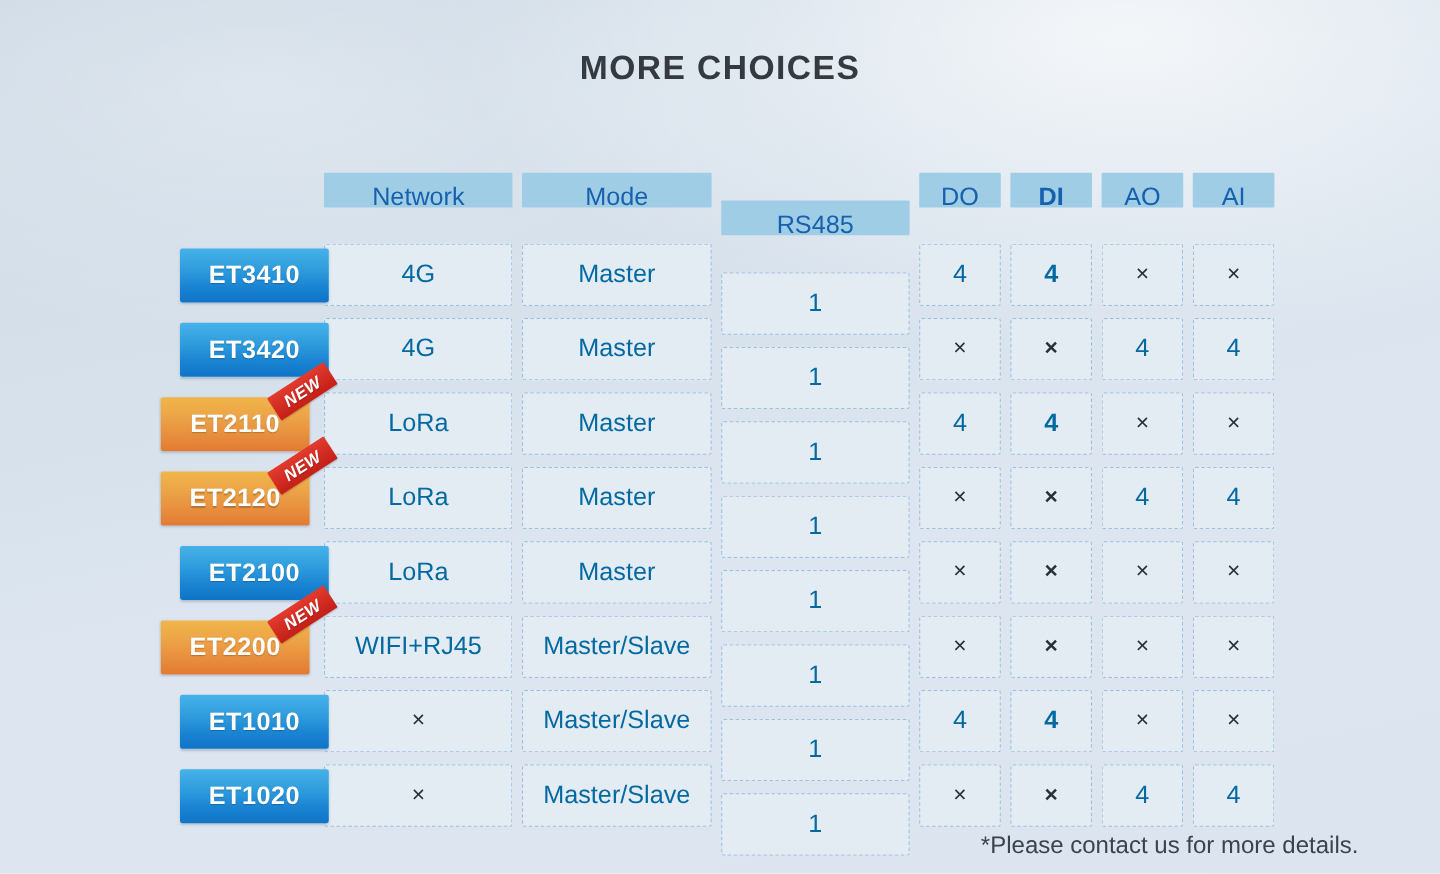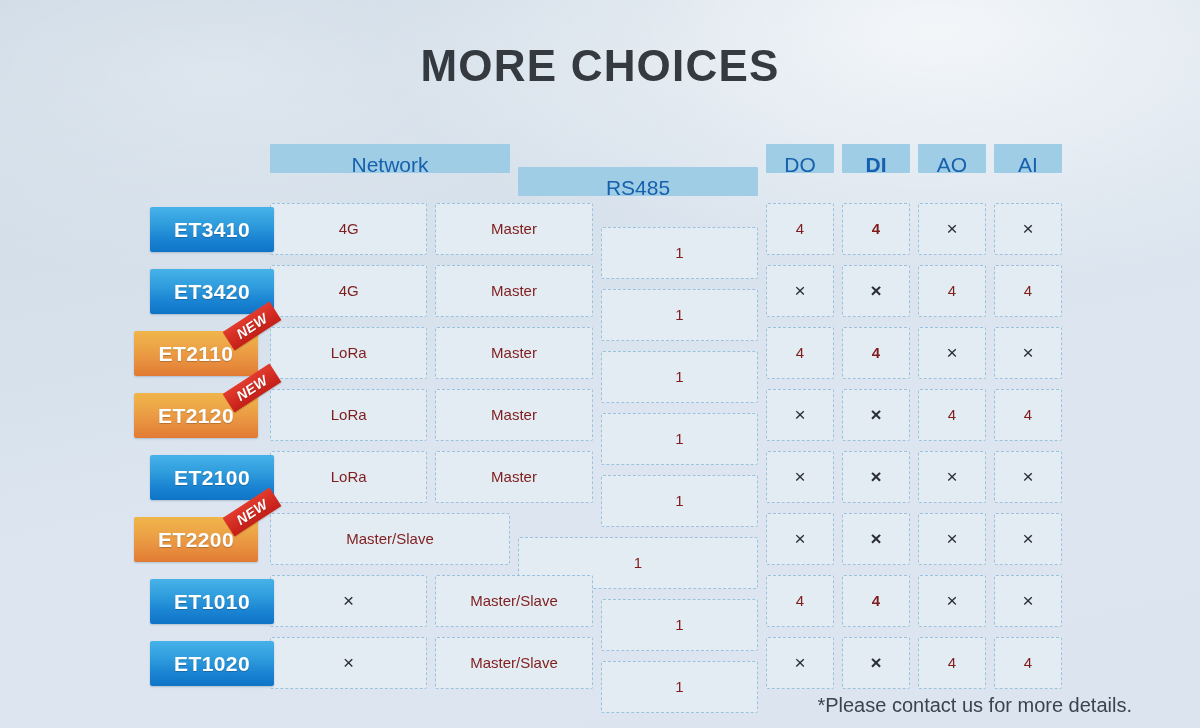--- a/index.html
+++ b/index.html
@@ -26,21 +26,21 @@
     height: 728px;
   }
 
   
   .title {
     position: absolute;
     top: 41px;
     left: 0;
     width: 1200px;
     text-align: center;
-    font-size: 44px;
+    font-size: 28px;
     font-weight: bold;
     letter-spacing: 1.2px;
     color: #343a40;
     font-family: "Liberation Sans", sans-serif;
   }
 
   
   .table {
     position: absolute;
     top: 136px;
@@ -80,22 +80,22 @@
     border-radius: 1px;
   }
 
   
   .cell {
     background: #e3ebf3;
     border: 1px dashed #9cc2e0;
     height: 52px;
     line-height: 50px;
     text-align: center;
-    font-size: 15px;
-    color: #7f1d1d;
+    font-size: 21px;
+    color: #0369a1;
     border-radius: 2px;
     white-space: nowrap;
     overflow: hidden;
   }
 
   .cell.cross { font-size: 19px; color: #2a2f36; }
 
   
   .pbtn {
     position: relative;
@@ -158,20 +158,23 @@
 
   <div class="title">MORE CHOICES</div>
 
   <div class="table">
 
     <div class="row header-row">
       <div class="c-label"></div>
       <div class="c-network gapcell">
         <div class="hcell">Network</div>
       </div>
+      <div class="c-mode gapcell">
+        <div class="hcell">Mode</div>
+      </div>
       <div class="c-rs485 gapcell">
         <div class="hcell">RS485</div>
       </div>
       <div class="c-do gapcell">
         <div class="hcell">DO</div>
       </div>
       <div class="c-di gapcell">
         <div class="hcell">DI</div>
       </div>
       <div class="c-ao gapcell">
@@ -310,20 +313,23 @@
             <div class="cell cross">×</div>
           </div>
           <div class="c-ai gapcell">
             <div class="cell cross">×</div>
           </div>
         </div>
         <div class="row">
           <div class="c-label">
             <div class="pbtn orange">ET2200<span class="new-badge">NEW</span></div>
           </div>
+          <div class="c-network gapcell">
+            <div class="cell">WIFI+RJ45</div>
+          </div>
           <div class="c-mode gapcell">
             <div class="cell">Master/Slave</div>
           </div>
           <div class="c-rs485 gapcell">
             <div class="cell">1</div>
           </div>
           <div class="c-do gapcell">
             <div class="cell cross">×</div>
           </div>
           <div class="c-di gapcell">

